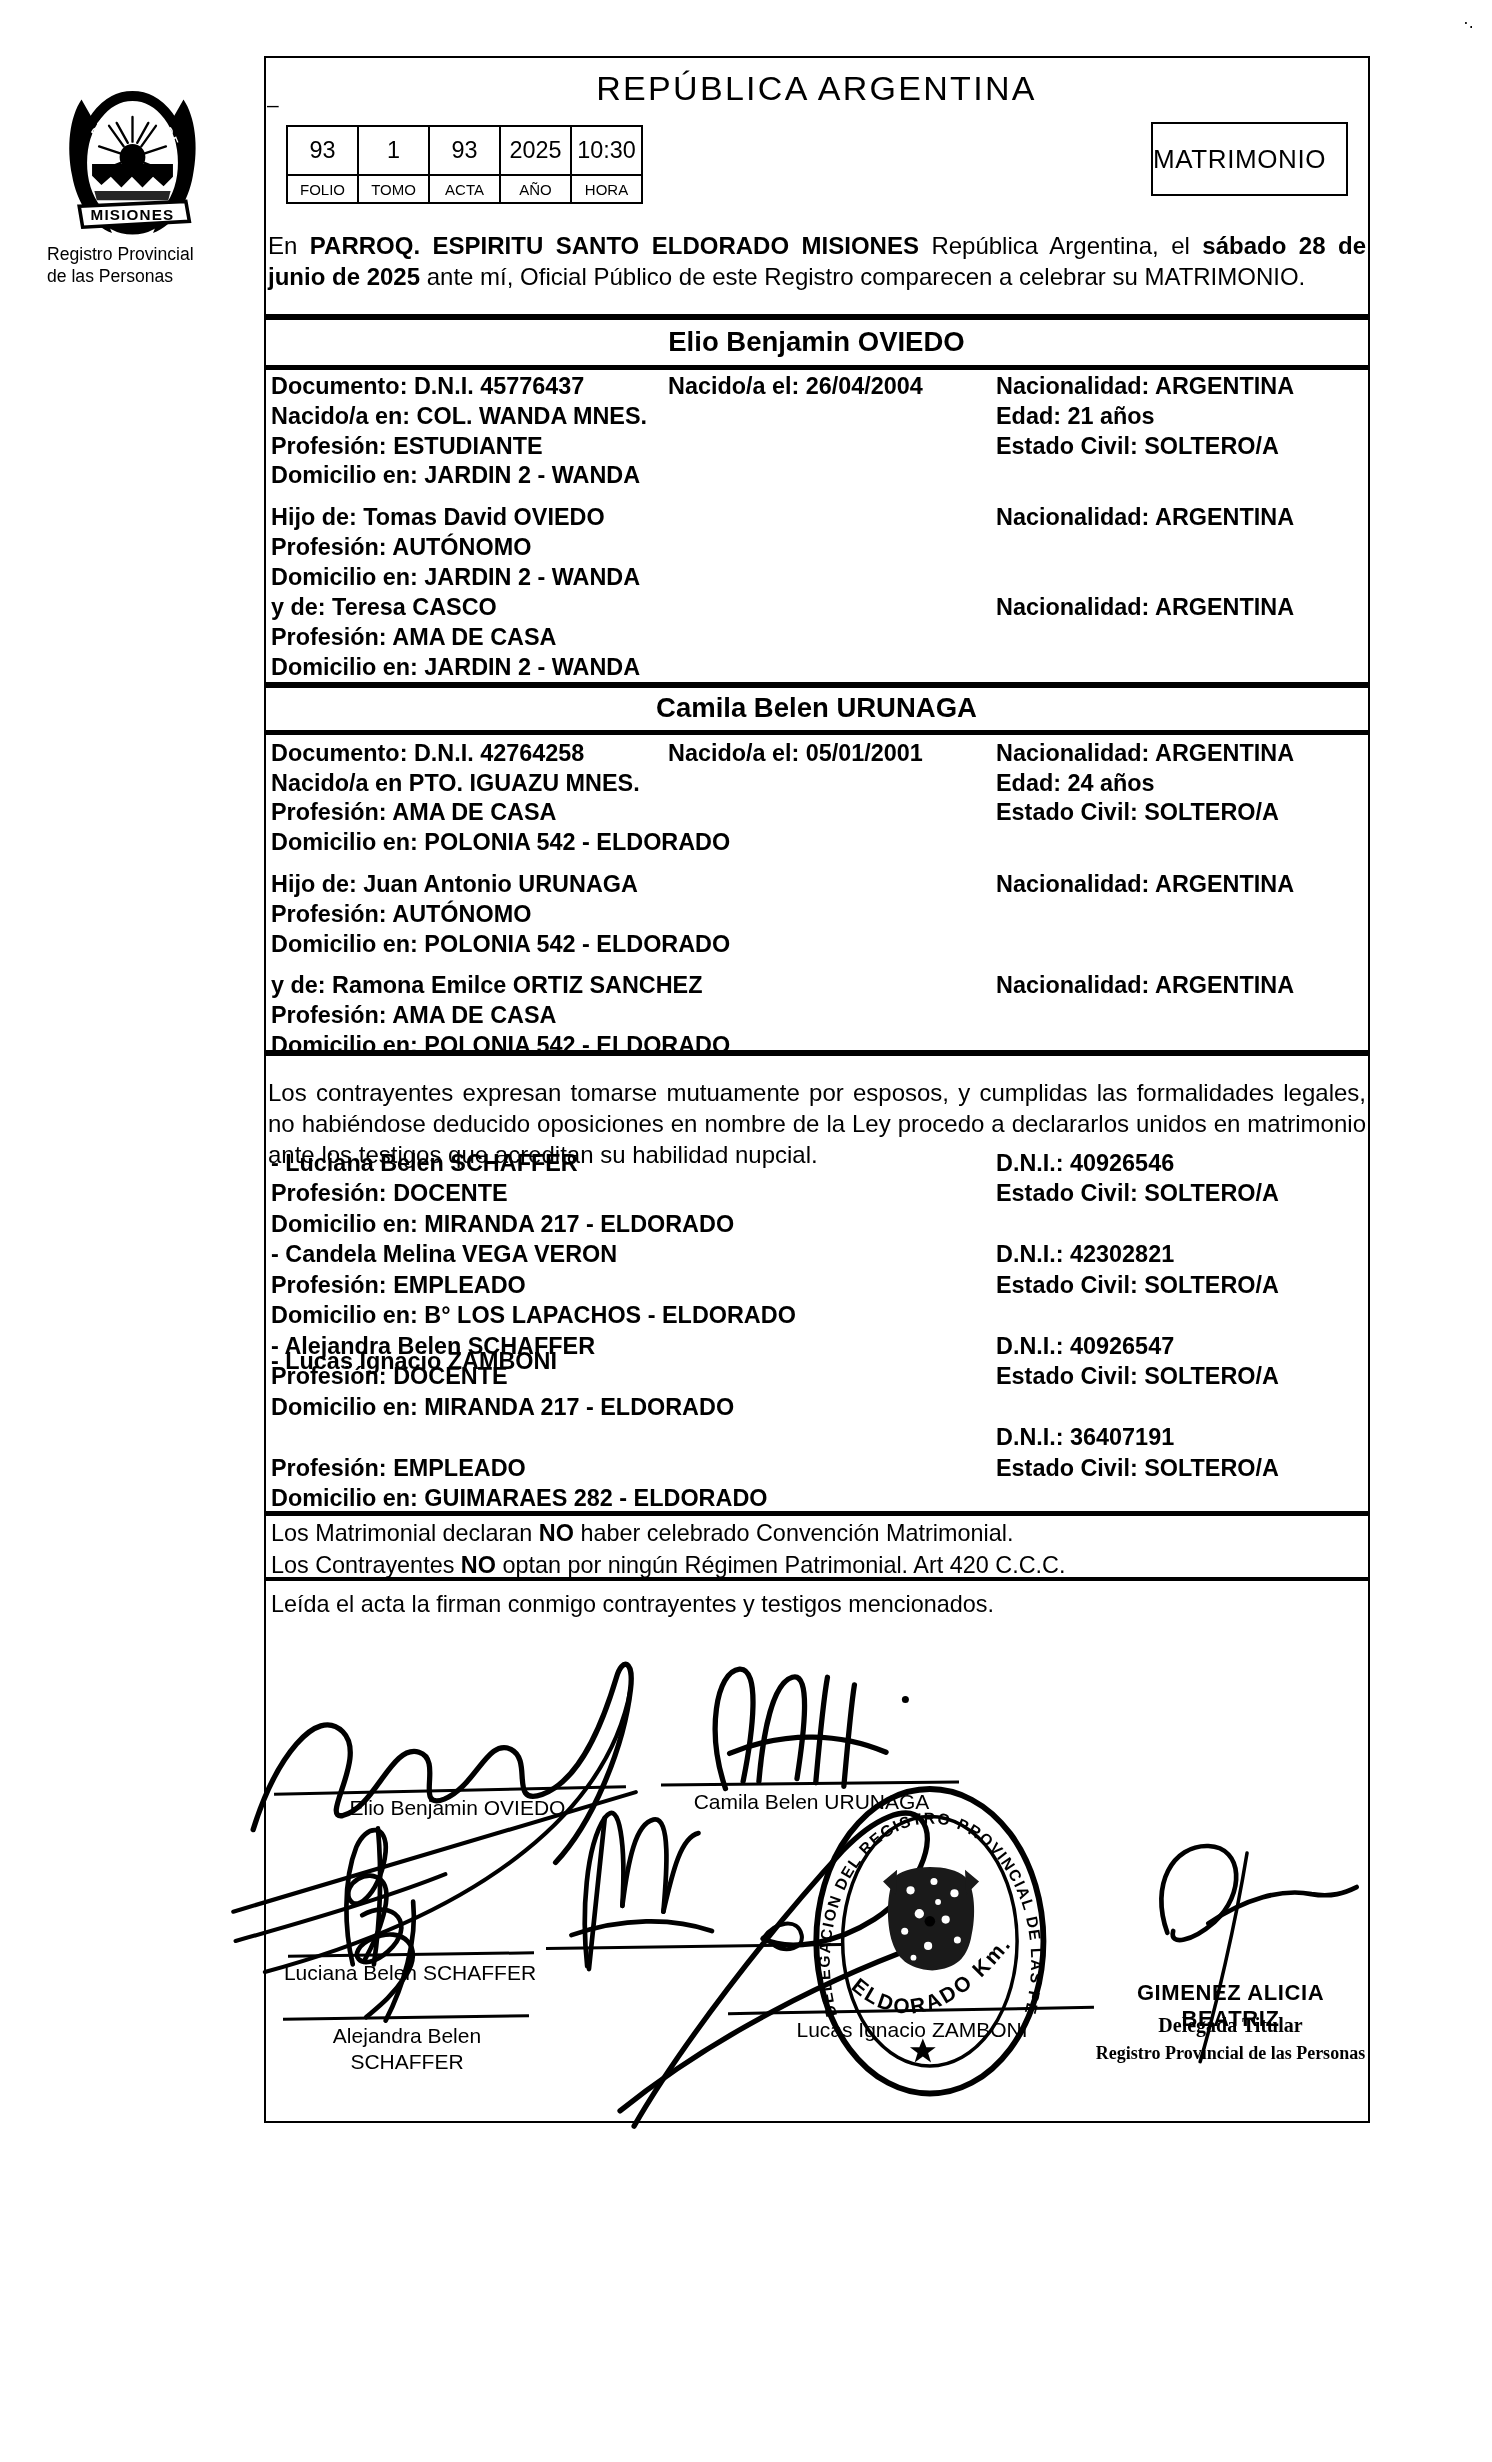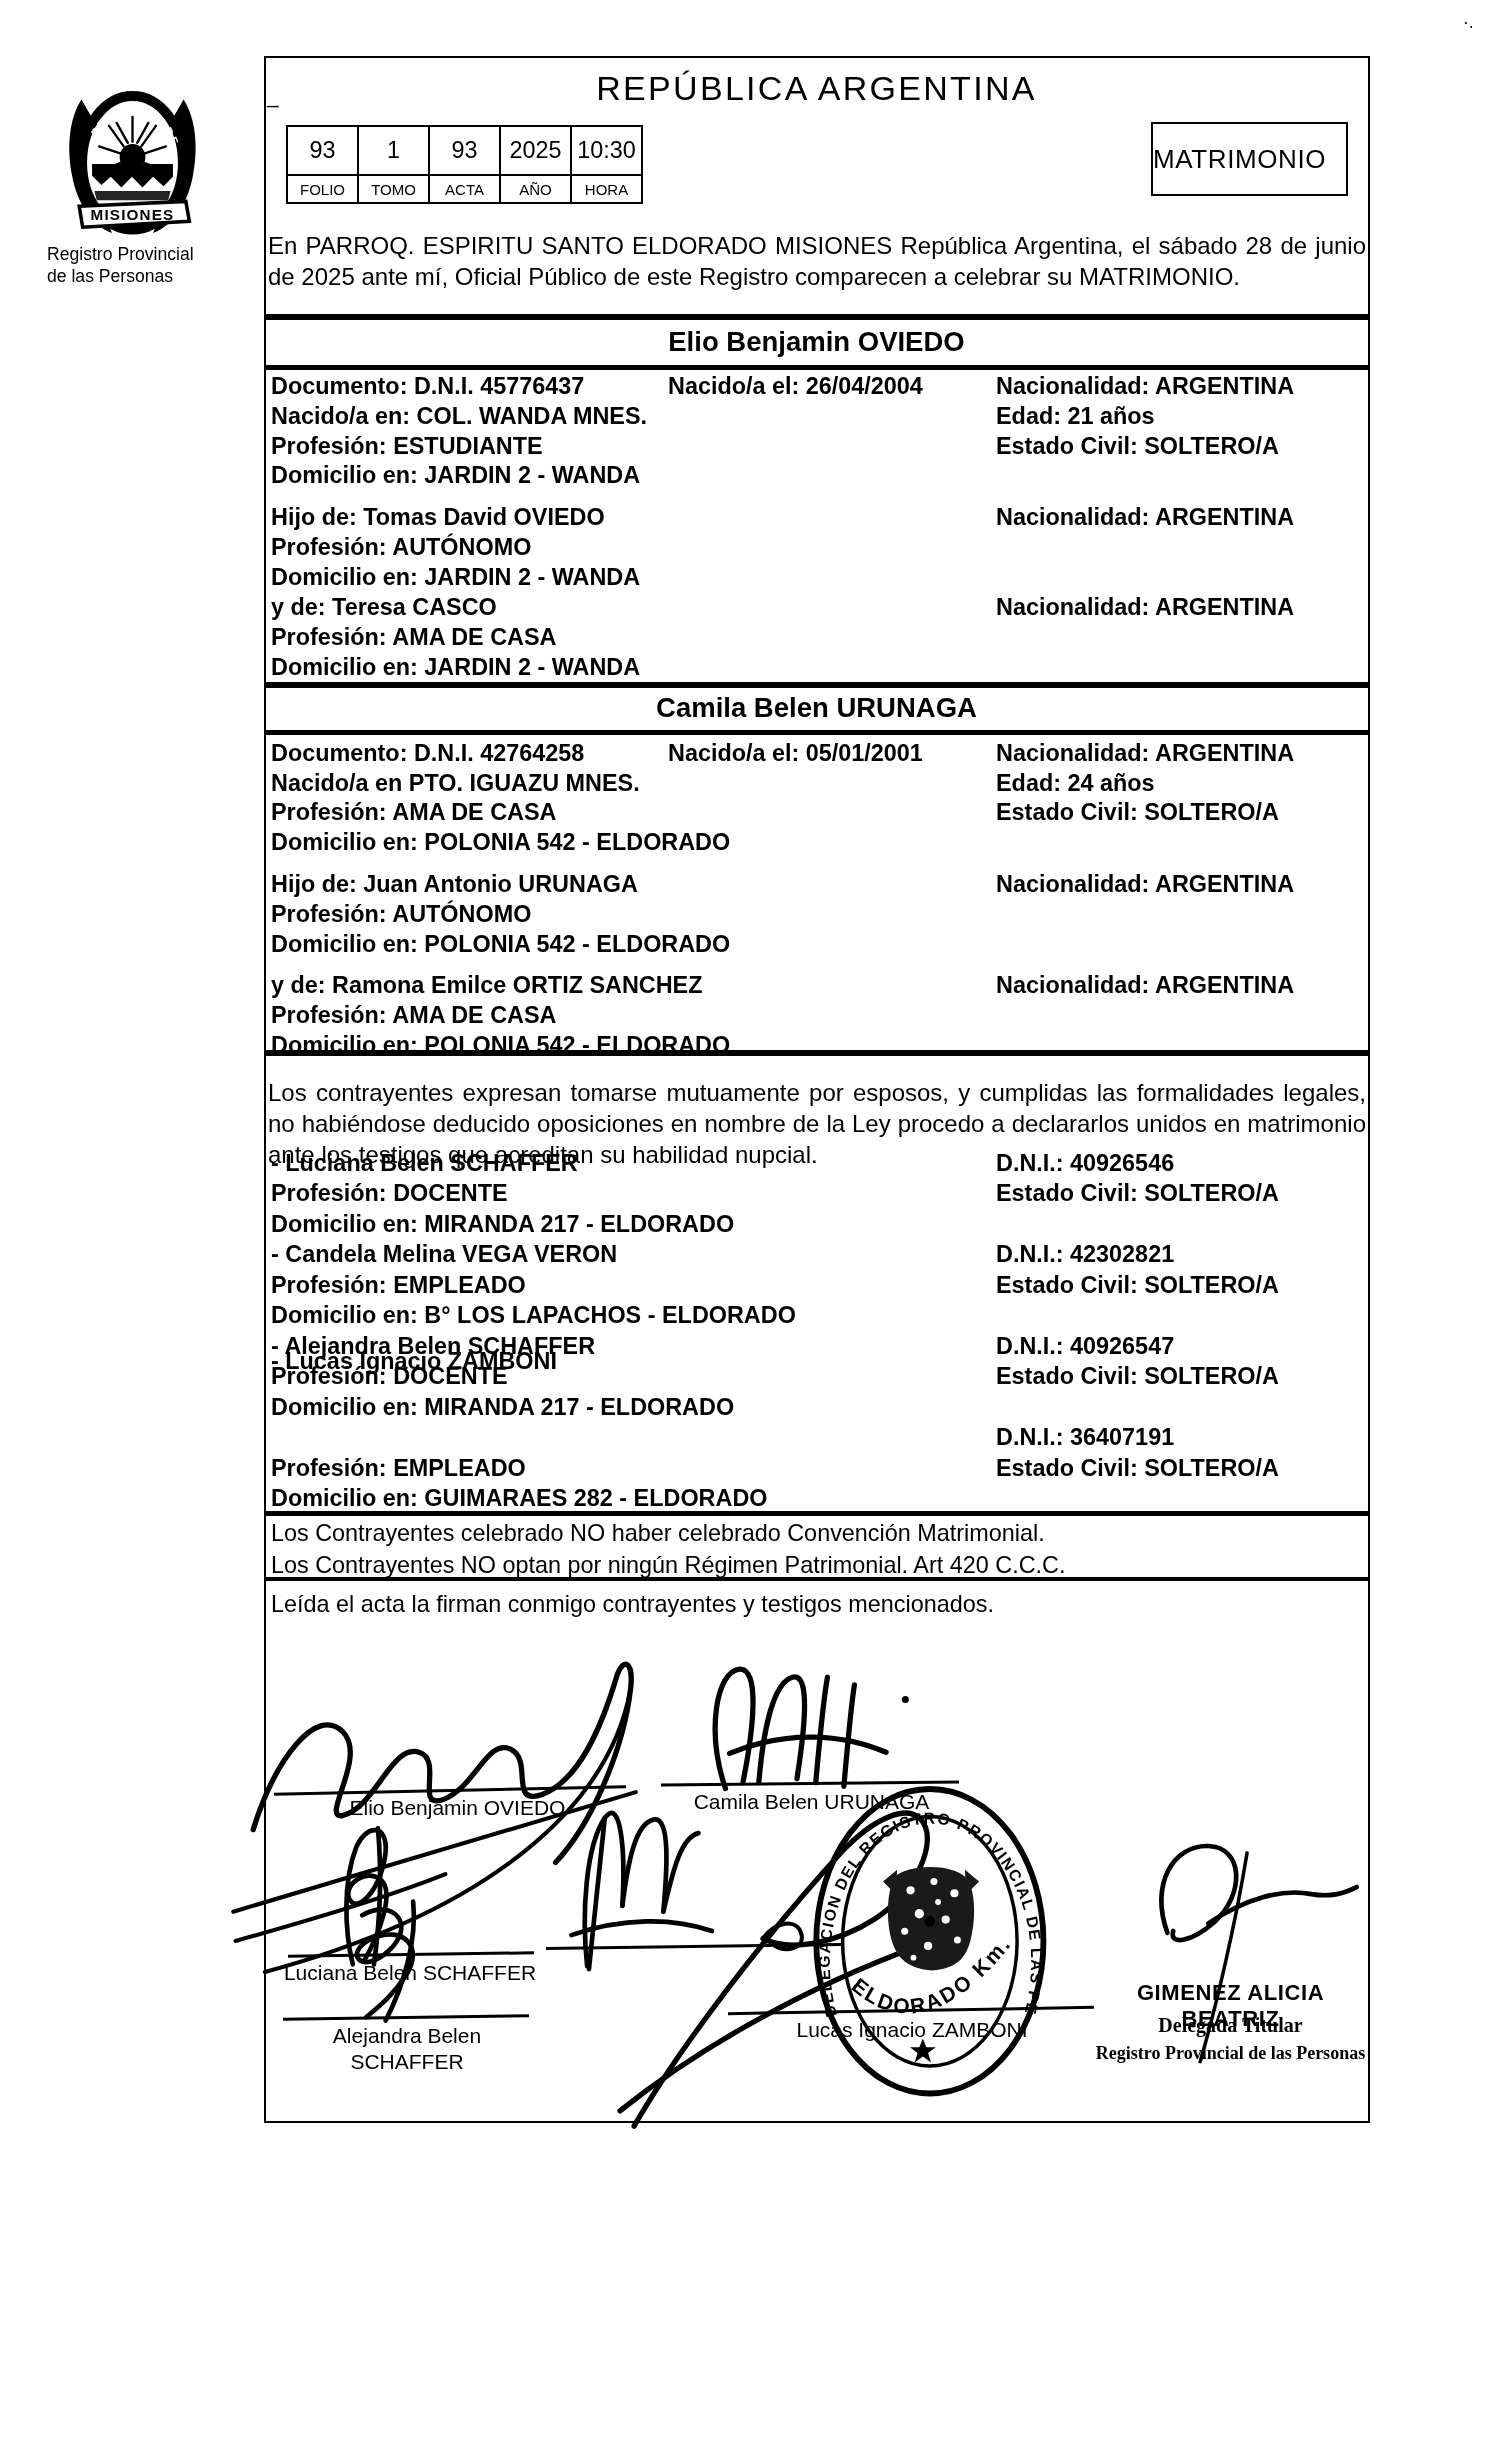--- a/index.html
+++ b/index.html
@@ -16,21 +16,21 @@
   
   table.reg{position:absolute;left:286px;top:125px;border-collapse:collapse;}
   table.reg td{border:2.3px solid #000;text-align:center;vertical-align:middle;padding:0;}
   table.reg .vals td{width:69px;height:47px;font-size:23.4px;}
   table.reg .labs td{height:26px;font-size:15px;}
   
   #act-box{position:absolute;left:1151px;top:122px;width:193px;height:70px;border:2.3px solid #000;
            text-align:left;line-height:70px;font-size:26px;letter-spacing:0.6px;}
   
   .para{position:absolute;left:268px;width:1098px;font-size:24px;line-height:31px;text-align:justify;}
-  .b{font-weight:400;}
+  .b{font-weight:700;}
   
   .sec-name{position:absolute;left:264px;width:1105px;text-align:center;font-size:27.5px;font-weight:700;}
   
   .row{position:absolute;left:271px;font-size:23.4px;white-space:nowrap;}
   .rmid{left:668px;}
   .rright{left:996px;}
   .row .lab{font-weight:700;text-align:center;}
   .row .val{font-weight:700;}
   .wname{font-weight:700;}
   
@@ -182,21 +182,21 @@
   <div class="row" style="top:1394px"><span class="lab">Domicilio en: </span><span class="val">MIRANDA 217 - ELDORADO</span></div>
 
   <div class="row" style="top:1348px"><span class="wname">- Lucas Ignacio ZAMBONI</span></div>
   <div class="row rright" style="top:1424px"><span class="lab">D.N.I.: </span><span class="val">36407191</span></div>
   <div class="row" style="top:1455px"><span class="lab">Profesión: </span><span class="val">EMPLEADO</span></div>
   <div class="row rright" style="top:1455px"><span class="lab">Estado Civil: </span><span class="val">SOLTERO/A</span></div>
   <div class="row" style="top:1485px"><span class="lab">Domicilio en: </span><span class="val">GUIMARAES 282 - ELDORADO</span></div>
 
   <div class="hrule" style="top:1511px;height:5.3px"></div>
   <div class="row" style="top:1520px">
-    <span>Los Contrayentes celebrado </span><span class="b">NO</span><span> haber celebrado Convención Matrimonial.</span>
+    <span>Los Matrimonial declaran </span><span class="b">NO</span><span> haber celebrado Convención Matrimonial.</span>
   </div>
   <div class="row" style="top:1552px">
     <span>Los Contrayentes </span><span class="b">NO</span><span> optan por ningún Régimen Patrimonial. Art 420 C.C.C.</span>
   </div>
   <div class="hrule" style="top:1577px;height:4.1px"></div>
   <div class="row" style="top:1591px"><span>Leída el acta la firman conmigo contrayentes y testigos mencionados.</span></div>
 
   <svg class="abs" style="left:0;top:0" width="1492" height="2462" viewBox="0 0 2546 4201">
     <g class="ink" stroke-width="9">
       <path d="M432 3122 C470 3000 540 2910 585 2955 C628 2998 545 3105 585 3098 C640 3085 668 2975 715 2990 C758 3003 705 3090 758 3070 C812 3048 832 2965 872 2985 C910 3004 868 3082 925 3062 C990 3038 1028 2942 1052 2862 C1062 2828 1082 2832 1076 2882 C1064 2985 1010 3112 948 3178"></path>

